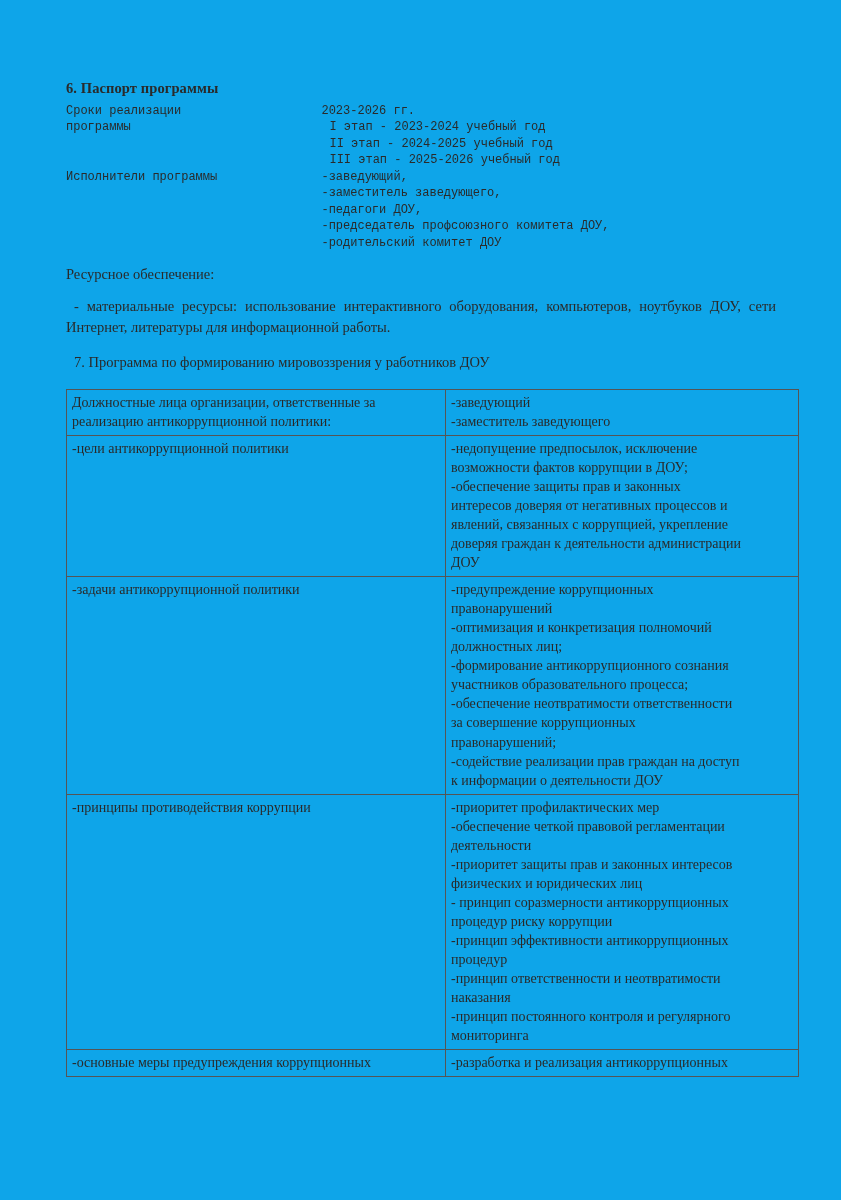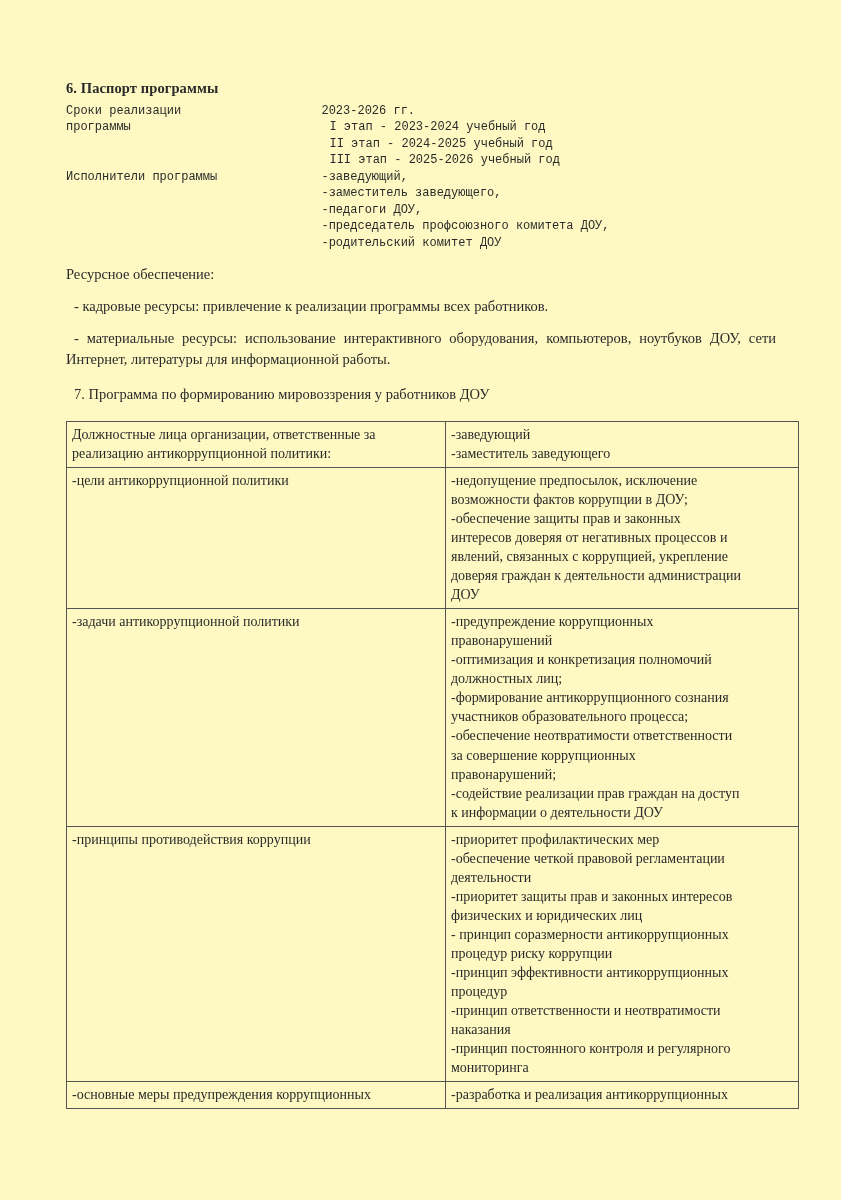--- a/index.html
+++ b/index.html
@@ -13,21 +13,21 @@
     font-family: "Liberation Serif", serif;
     color: #2a2a2a;
     position: relative;
     overflow: hidden;
   }
   .page {
     position: absolute;
     top: 0; left: 0;
     width: 841px;
     height: 1200px;
-    background: #fef9c3;
+    background: #0ea5e9;
     padding: 14px;
     box-sizing: border-box;
   }
   .content {
     position: absolute;
     left: 66px;
     top: 80px;
     width: 710px;
   }
 
@@ -126,21 +126,20 @@
             <span class="val-line">-заместитель     заведующего,</span>
             <span class="val-line">-педагоги ДОУ,</span>
             <span class="val-line">-председатель профсоюзного комитета ДОУ,</span>
             <span class="val-line">-родительский комитет ДОУ</span>
           </td>
         </tr>
       </tbody>
     </table>
 
     <p class="para first">Ресурсное обеспечение:</p>
-    <p class="para indent">- кадровые ресурсы: привлечение  к реализации программы всех работников.</p>
     <p class="para indent">- материальные ресурсы:  использование  интерактивного оборудования, компьютеров, ноутбуков  ДОУ, сети  Интернет, литературы для  информационной работы.</p>
 
     <div class="sec7">7.  Программа по формированию  мировоззрения у работников ДОУ</div>
 
     <table class="maintable">
       <tbody>
         <tr>
           <td class="c1">
             <span class="ln">Должностные лица организации, ответственные за</span>
             <span class="ln">реализацию антикоррупционной политики:</span>

